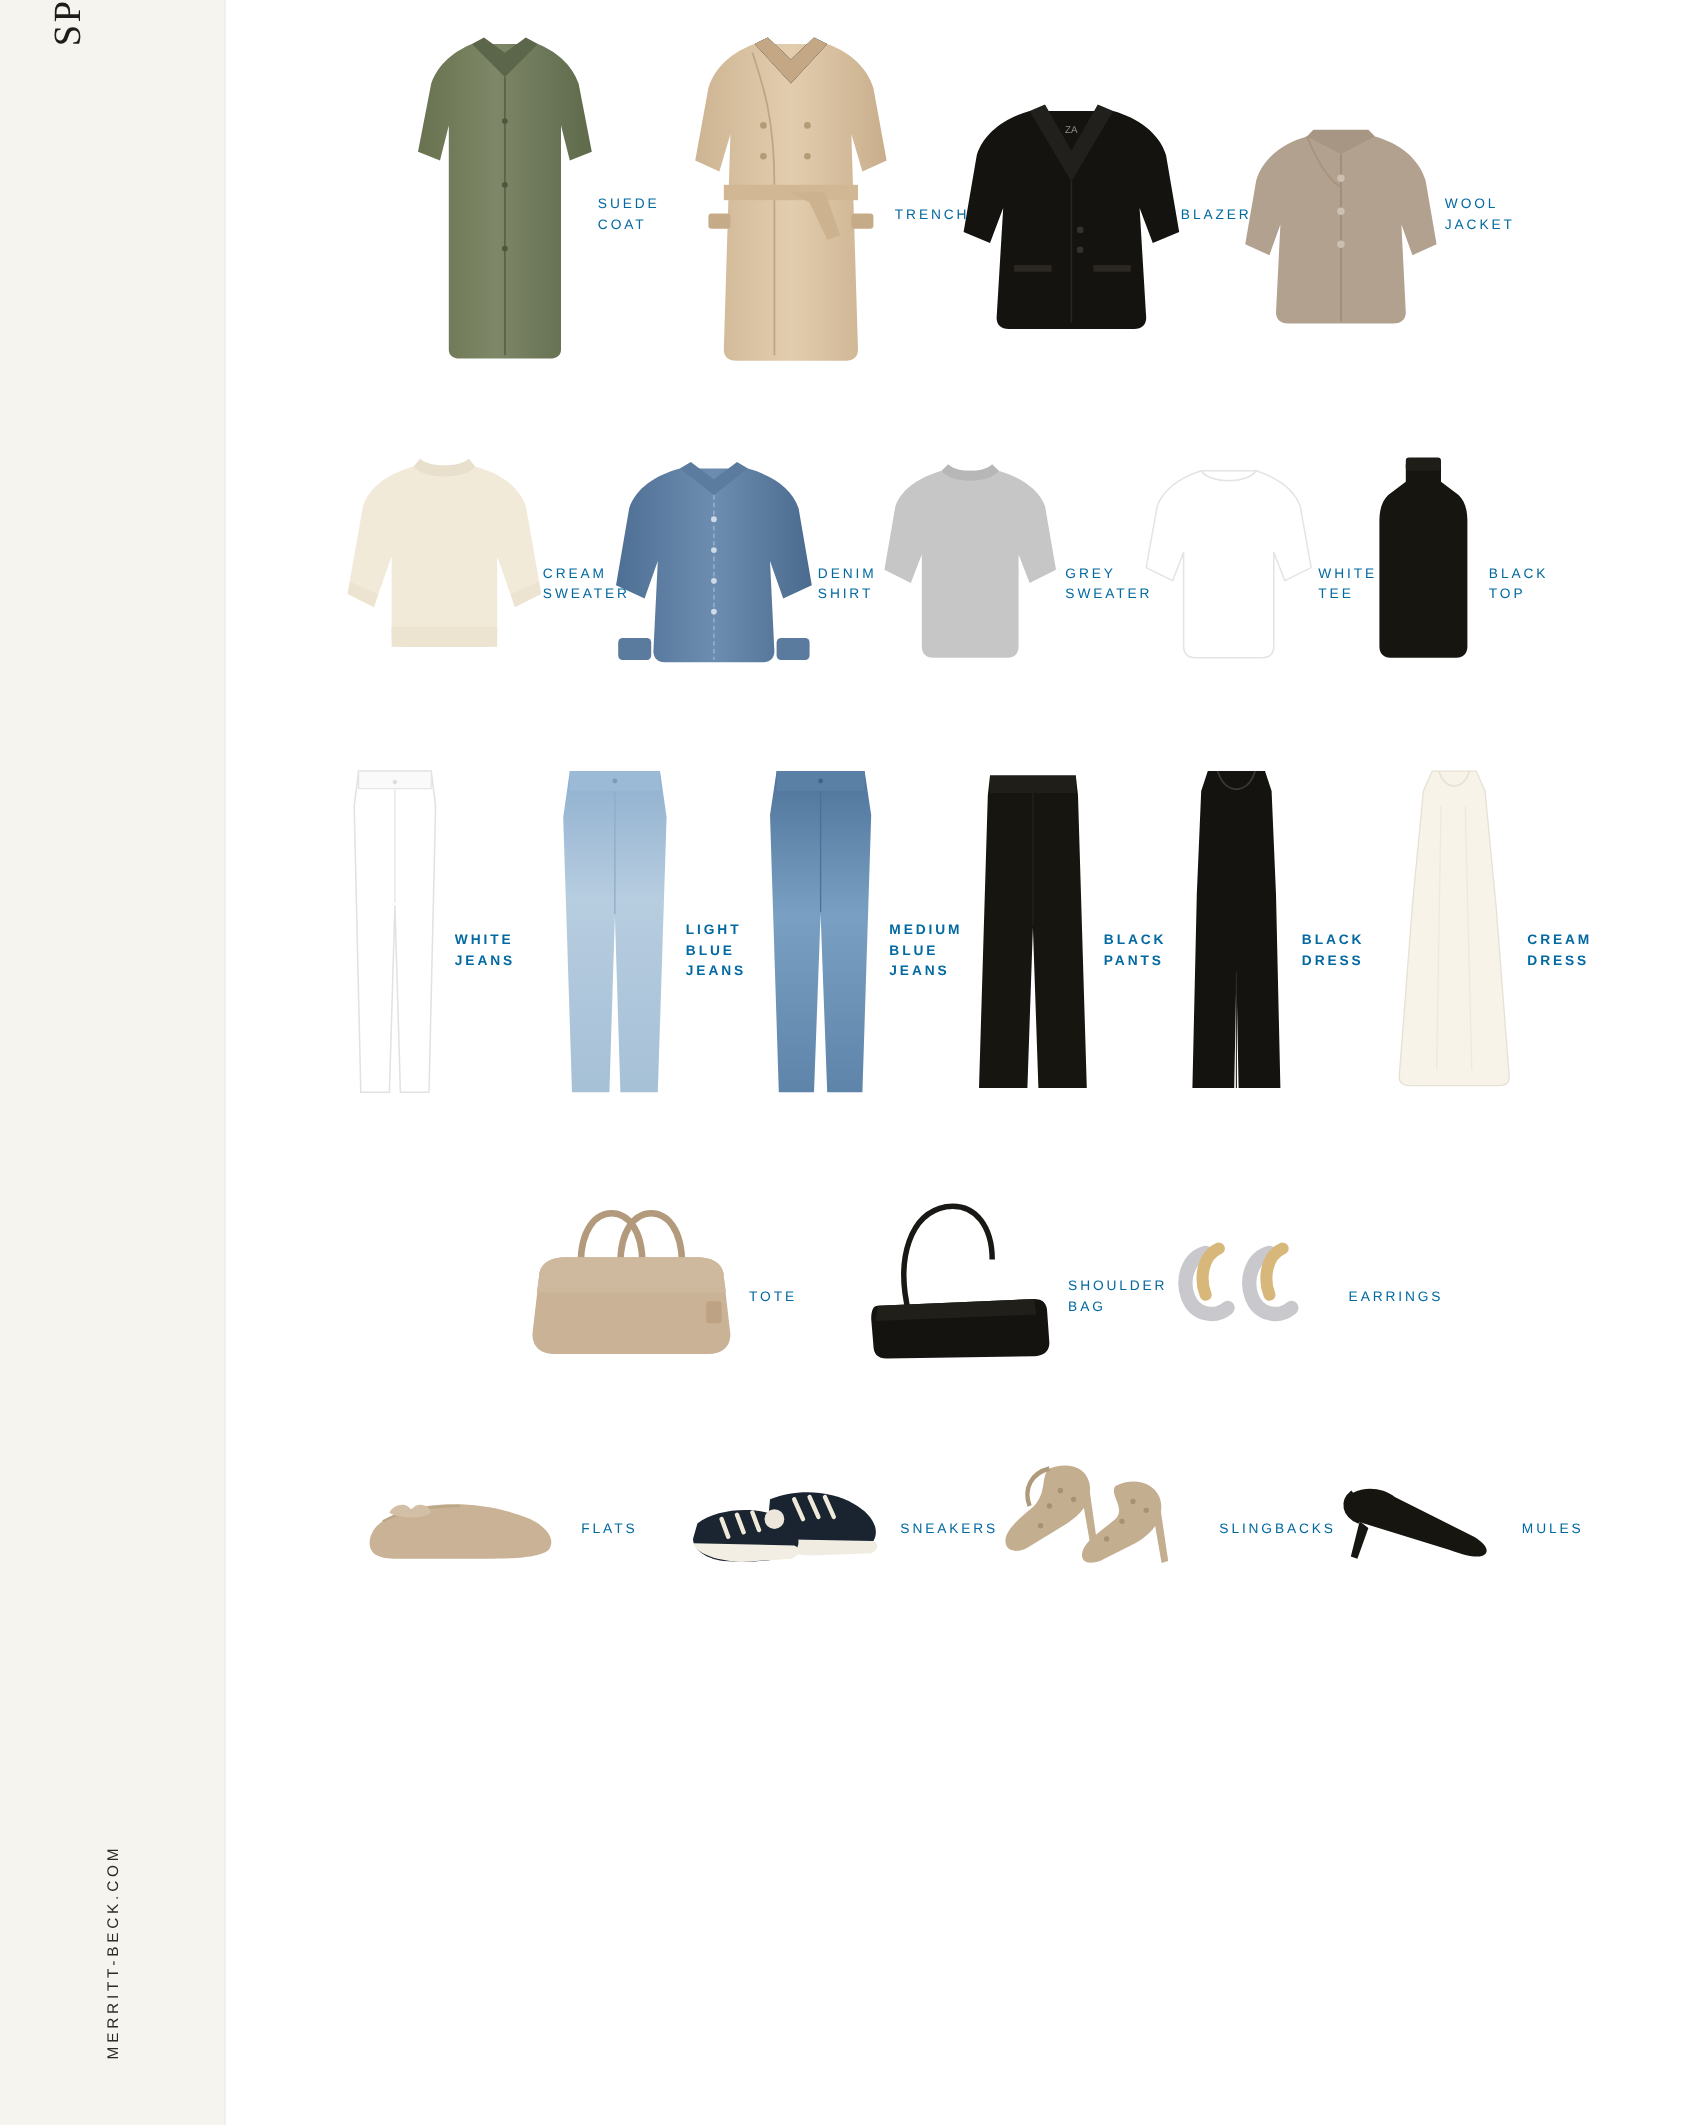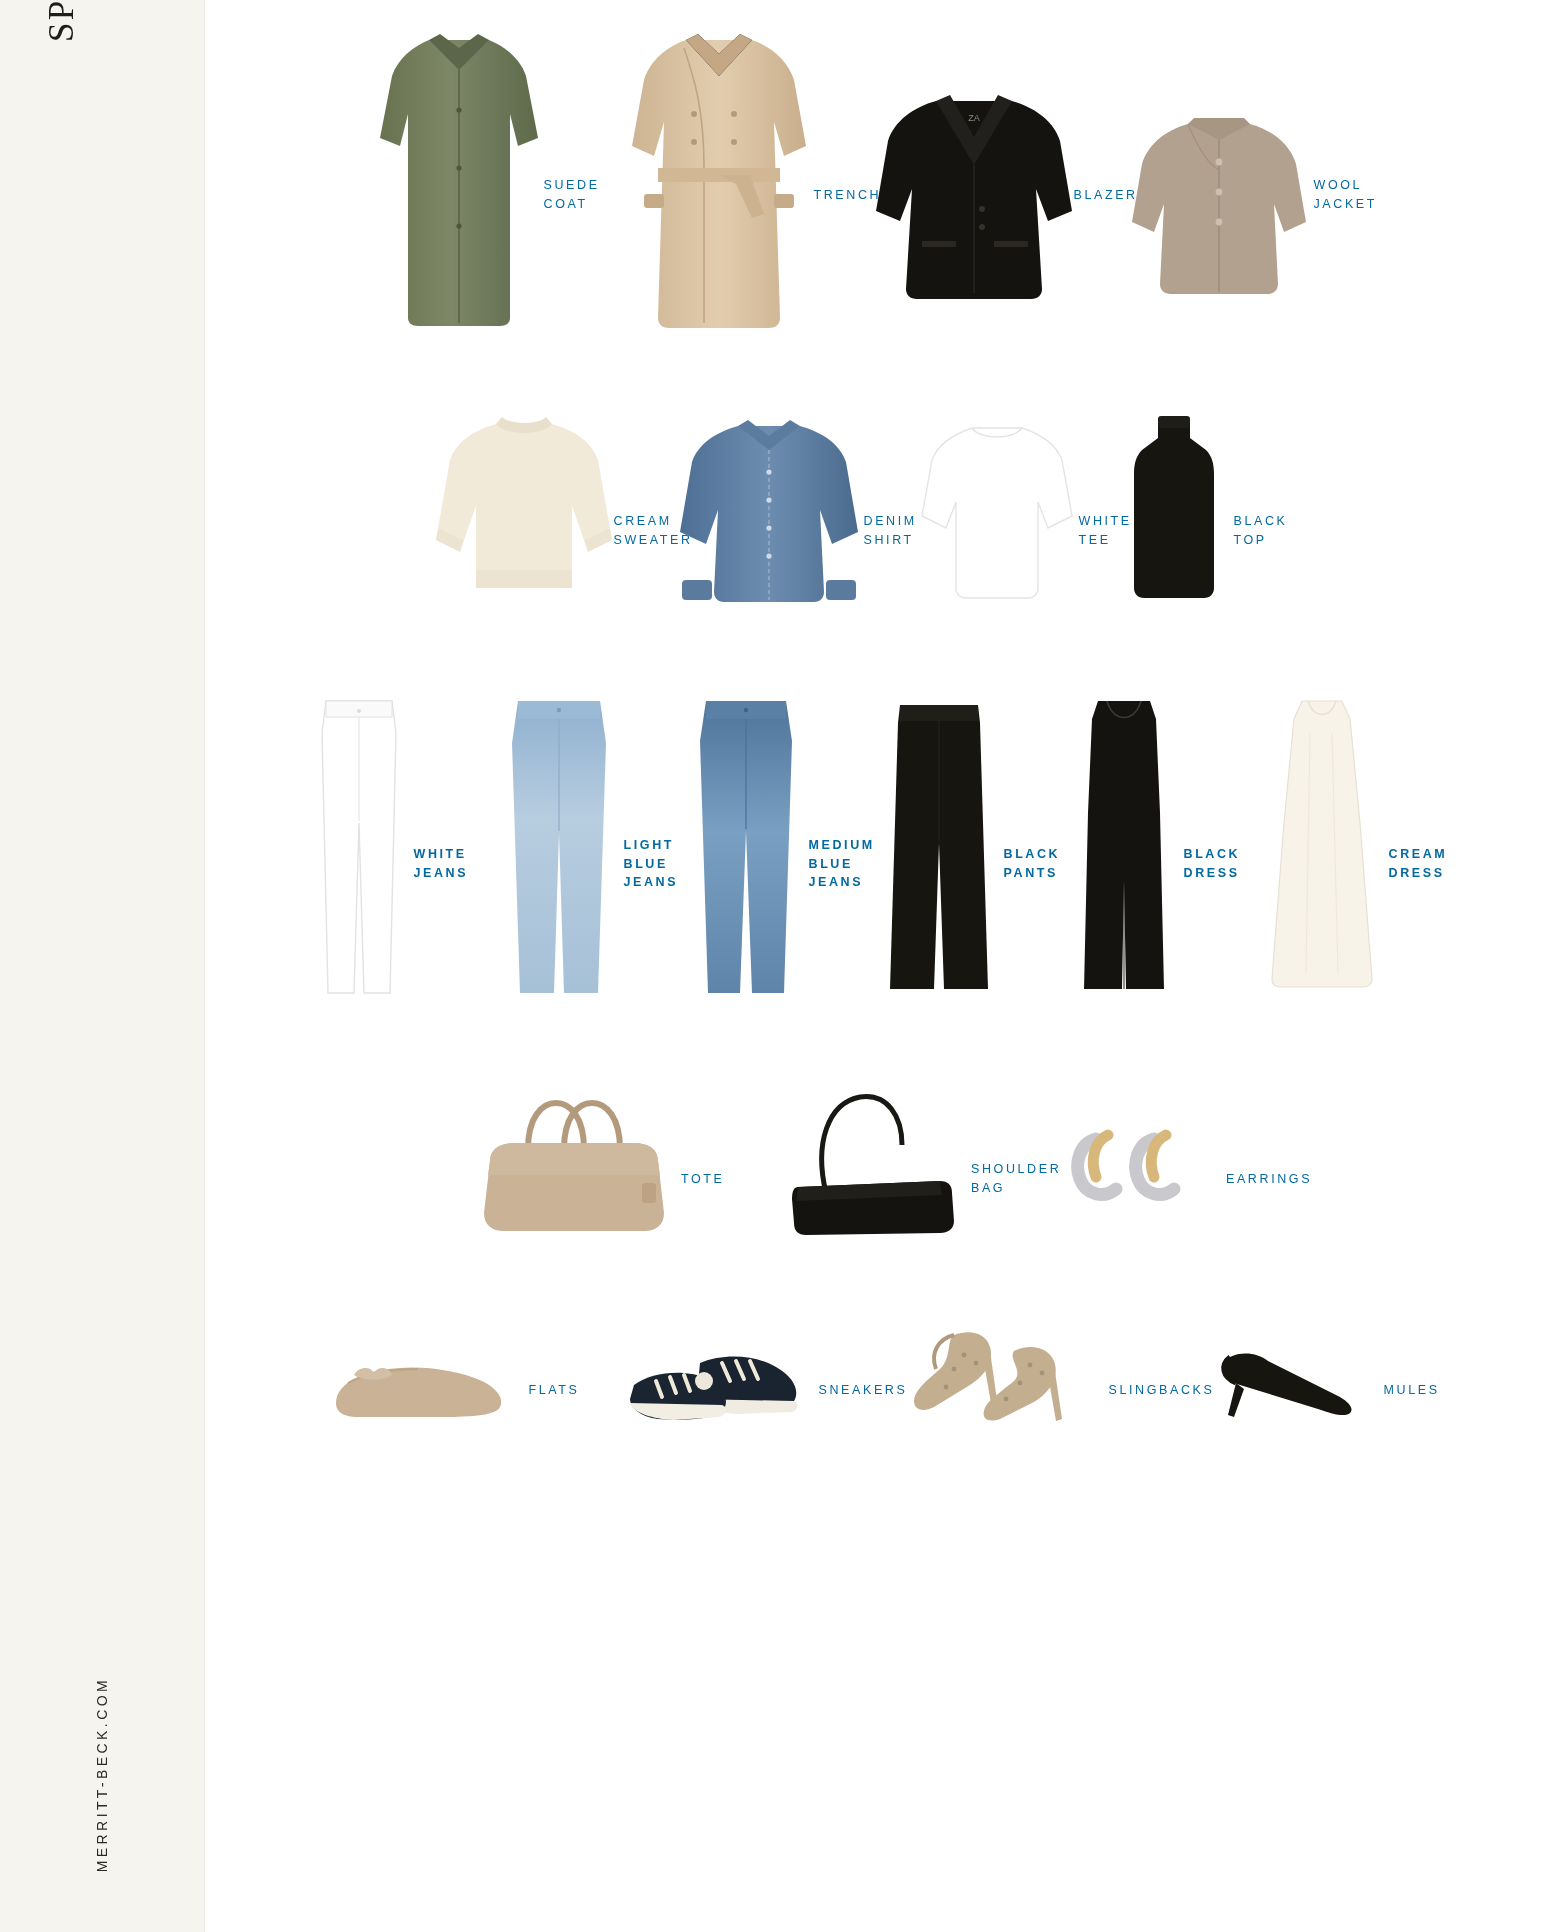--- a/index.html
+++ b/index.html
@@ -239,20 +239,29 @@
             <circle cx="95" cy="90" r="2.6" fill="#cfdbe6"></circle>
             <circle cx="95" cy="118" r="2.6" fill="#cfdbe6"></circle>
             <circle cx="95" cy="146" r="2.6" fill="#cfdbe6"></circle>
             <rect x="8" y="170" width="30" height="20" rx="4" fill="#5b7b9e"></rect>
             <rect x="152" y="170" width="30" height="20" rx="4" fill="#5b7b9e"></rect>
           </svg>
         </div>
         <div class="label">DENIM SHIRT</div>
       </div>
 
+      <div class="cell" style="width:240px">
+        <div class="art">
+          <svg width="175" height="215" viewBox="0 0 175 215">
+            <path d="M62 18 C42 24 26 34 20 50 L10 108 L34 120 L44 94 L44 178 C44 184 48 188 54 188 L122 188 C128 188 132 184 132 178 L132 94 L142 120 L166 108 L156 50 C150 34 134 24 114 18 Z" fill="#c6c6c6"></path>
+            <path d="M62 18 C70 30 106 30 114 18 L108 12 C100 20 76 20 68 12 Z" fill="#b7b7b7"></path>
+          </svg>
+        </div>
+        <div class="label">GREY SWEATER</div>
+      </div>
 
       <div class="cell" style="width:200px">
         <div class="art">
           <svg width="165" height="215" viewBox="0 0 165 215">
             <path d="M58 18 C40 24 24 34 18 50 L8 106 L32 118 L42 92 L42 178 C42 184 46 188 52 188 L114 188 C120 188 124 184 124 178 L124 92 L134 118 L158 106 L148 50 C142 34 126 24 108 18 Z" fill="#ffffff" stroke="#e4e4e4" stroke-width="1.4"></path>
             <path d="M58 18 C66 30 100 30 108 18" fill="none" stroke="#e4e4e4" stroke-width="1.4"></path>
           </svg>
         </div>
         <div class="label">WHITE
 TEE</div>

